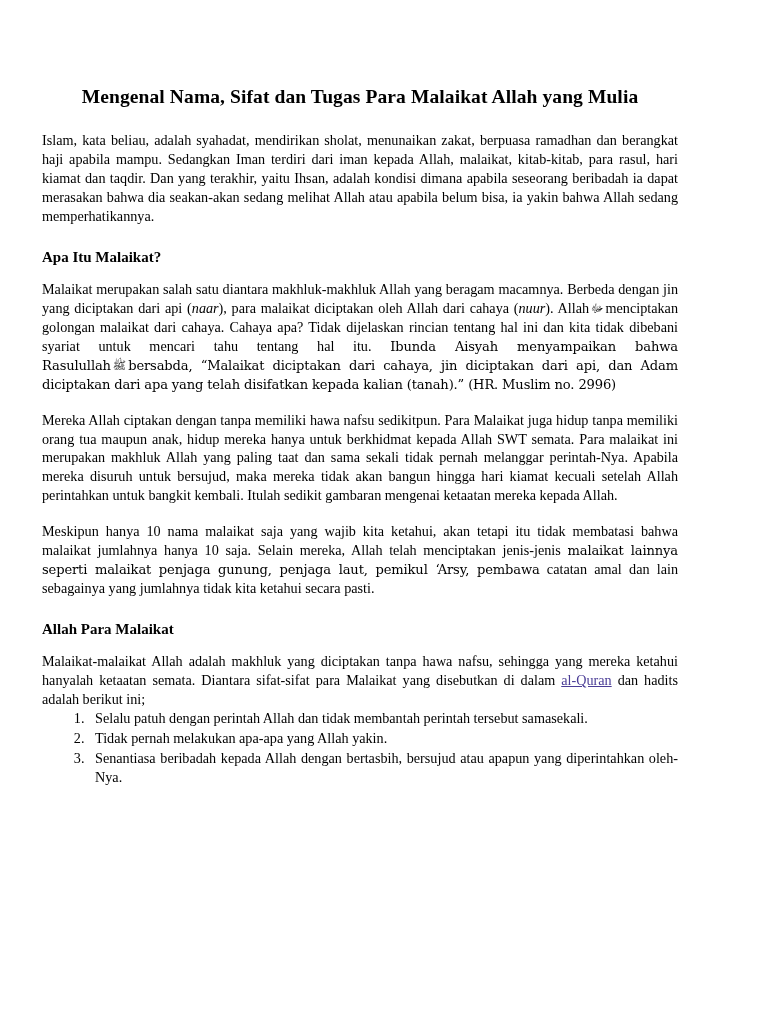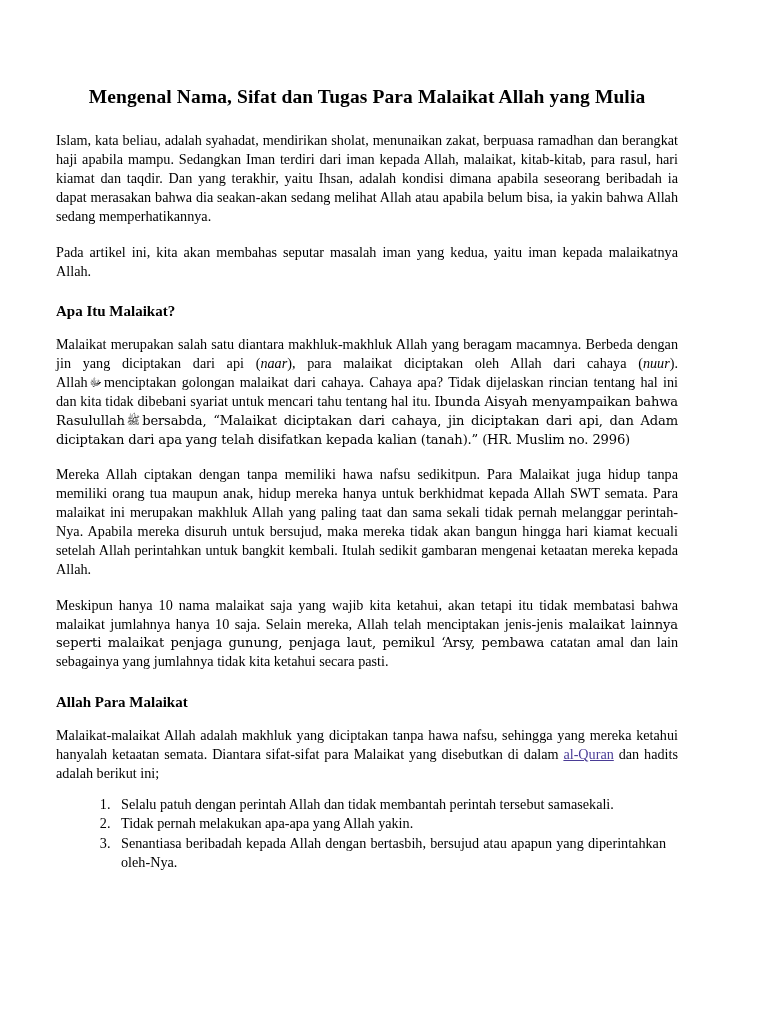--- a/index.html
+++ b/index.html
@@ -11,21 +11,21 @@
     width: 768px;
     height: 1024px;
     font-family: "Liberation Serif", "DejaVu Serif", serif;
     color: #000000;
     overflow: hidden;
   }
   .page {
     width: 768px;
     height: 1024px;
     box-sizing: border-box;
-    padding: 84px 90px 0 56px;
+    padding: 84px 90px 0 42px;
     background: #ffffff;
     position: relative;
   }
   .doc-title {
     font-size: 19.5px;
     font-weight: bold;
     text-align: center;
     line-height: 1.3;
     margin: 0 0 22px 0;
     letter-spacing: 0.1px;
@@ -58,21 +58,21 @@
     font-family: "DejaVu Sans", sans-serif;
     font-size: 11px;
     vertical-align: 1px;
     padding: 0 2px;
   }
   a.doc-link {
     color: #4a3c96;
     text-decoration: underline;
   }
   ol.sifat-list {
-    margin: 12px;
+    margin: 0;
     padding: 0 0 0 46px;
     font-size: 14.2px;
     line-height: 1.33;
   }
   ol.sifat-list li {
     text-align: justify;
     padding-left: 7px;
     margin-bottom: 1px;
   }
   ol.sifat-list li::marker {
@@ -82,21 +82,20 @@
 </head>
 <body>
 
 <div class="page">
 
   <h1 class="doc-title">Mengenal Nama, Sifat dan Tugas Para Malaikat Allah yang Mulia</h1>
 
 
   <p class="body-text">Islam, kata beliau, adalah syahadat, mendirikan sholat, menunaikan zakat, berpuasa ramadhan dan berangkat haji apabila mampu. Sedangkan Iman terdiri dari iman kepada Allah, malaikat, kitab-kitab, para rasul, hari kiamat dan taqdir. Dan yang terakhir, yaitu Ihsan, adalah kondisi dimana apabila seseorang beribadah ia dapat merasakan bahwa dia seakan-akan sedang melihat Allah atau apabila belum bisa, ia yakin bahwa Allah sedang memperhatikannya.</p>
 
-  <p class="body-text">Pada artikel ini, kita akan membahas seputar masalah iman yang kedua, yaitu iman kepada malaikatnya Allah.</p>
 
   <h2 class="section-heading">Apa Itu Malaikat?</h2>
 
   <p class="body-text"><span>Malaikat merupakan salah satu diantara makhluk-makhluk Allah yang beragam macamnya. Berbeda dengan jin yang diciptakan dari api (</span><em>naar</em><span>), para malaikat diciptakan oleh Allah dari cahaya (</span><em>nuur</em><span>). Allah</span><span class="honorific">ﷻ</span><span>menciptakan golongan malaikat dari cahaya. Cahaya apa? Tidak dijelaskan rincian tentang hal ini dan kita tidak dibebani syariat untuk mencari tahu tentang hal itu.</span> <span class="alt-font">Ibunda Aisyah menyampaikan bahwa Rasulullah</span><span class="honorific">ﷺ</span><span class="alt-font">bersabda, “Malaikat diciptakan dari cahaya, jin diciptakan dari api, dan Adam diciptakan dari apa yang telah disifatkan kepada kalian (tanah).” (HR. Muslim no. 2996)</span></p>
 
   <p class="body-text">Mereka Allah ciptakan dengan tanpa memiliki hawa nafsu sedikitpun. Para Malaikat juga hidup tanpa memiliki orang tua maupun anak, hidup mereka hanya untuk berkhidmat kepada Allah SWT semata. Para malaikat ini merupakan makhluk Allah yang paling taat dan sama sekali tidak pernah melanggar perintah-Nya. Apabila mereka disuruh untuk bersujud, maka mereka tidak akan bangun hingga hari kiamat kecuali setelah Allah perintahkan untuk bangkit kembali. Itulah sedikit gambaran mengenai ketaatan mereka kepada Allah.</p>
 
   <p class="body-text"><span>Meskipun hanya 10 nama malaikat saja yang wajib kita ketahui, akan tetapi itu tidak membatasi bahwa malaikat jumlahnya hanya 10 saja. Selain mereka, Allah telah menciptakan jenis-jenis</span> <span class="alt-font">malaikat lainnya seperti malaikat penjaga gunung, penjaga laut, pemikul ‘Arsy, pembawa</span> <span>catatan amal dan lain sebagainya yang jumlahnya tidak kita ketahui secara pasti.</span></p>
 
   <h2 class="section-heading">Allah Para Malaikat</h2>

